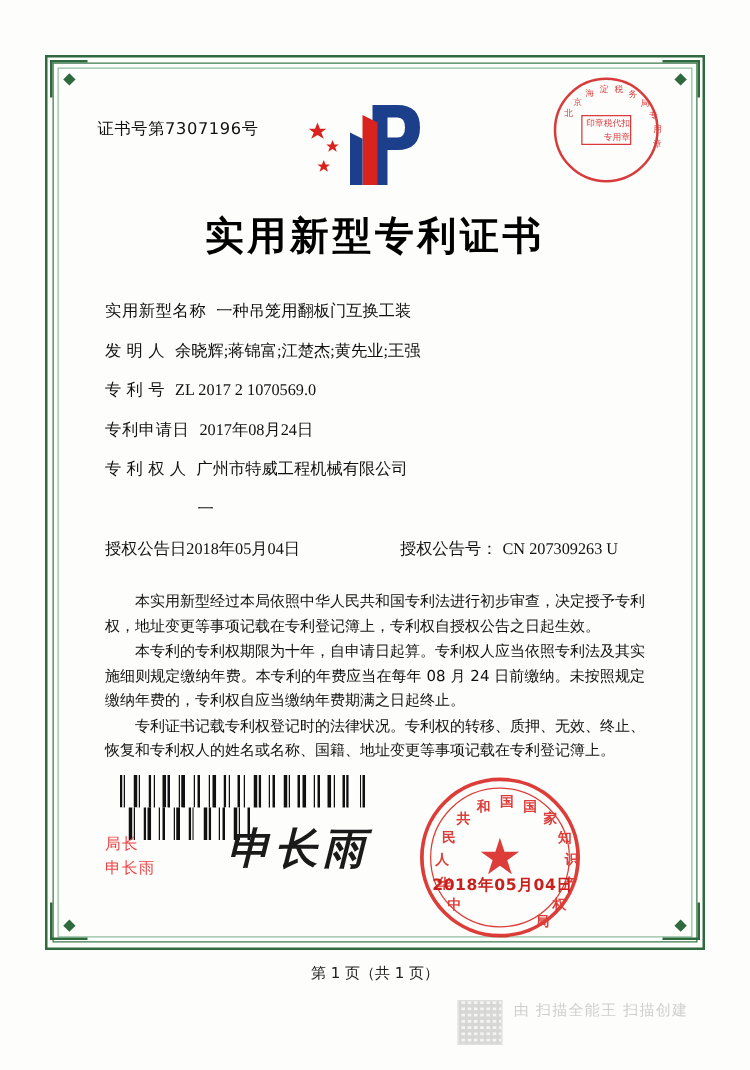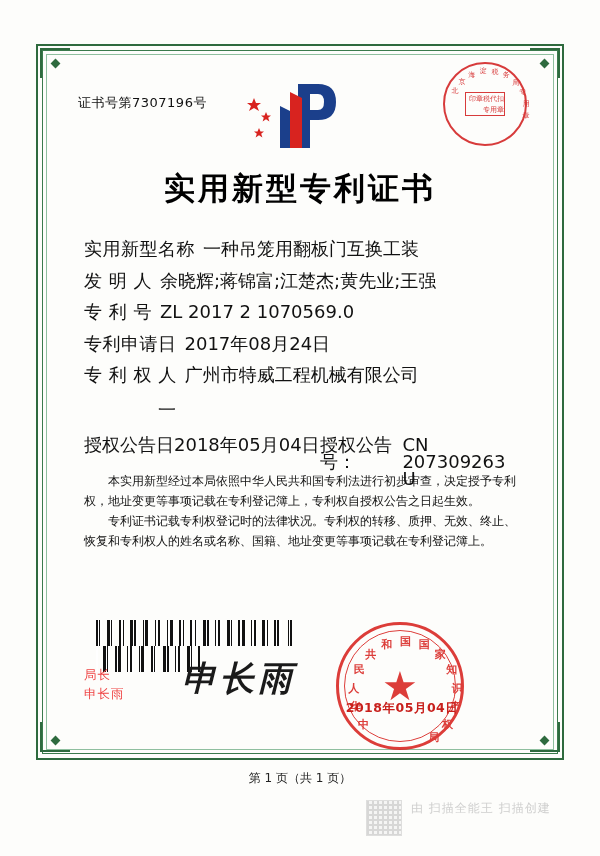--- a/index.html
+++ b/index.html
@@ -134,22 +134,23 @@
     font-weight: bold;
     letter-spacing: 3px;
     color: #000;
   }
 
   
   .fields {
     position: absolute;
     left: 84px; top: 240px;
     width: 430px;
-    font-size: 18px;
+    font-size: 13px;
     color: #111;
+    font-family: Liberation Serif, serif;
   }
   .row {
     display: flex;
     align-items: flex-start;
     margin-bottom: 14.5px;
     line-height: 17px;
   }
   .row .label {
     flex: 0 0 auto;
     letter-spacing: 0.5px;
@@ -390,20 +391,21 @@
       </span>
       <span class="c2">
         <span class="label">授权公告号：</span>
         <span class="value" style="padding-left:4px;">CN 207309263 U</span>
       </span>
     </div>
   </div>
 
   <div class="body-text">
     <p>本实用新型经过本局依照中华人民共和国专利法进行初步审查，决定授予专利权，地址变更等事项记载在专利登记簿上，专利权自授权公告之日起生效。</p>
+    <p>本专利的专利权期限为十年，自申请日起算。专利权人应当依照专利法及其实施细则规定缴纳年费。本专利的年费应当在每年 08 月 24 日前缴纳。未按照规定缴纳年费的，专利权自应当缴纳年费期满之日起终止。</p>
     <p>专利证书记载专利权登记时的法律状况。专利权的转移、质押、无效、终止、恢复和专利权人的姓名或名称、国籍、地址变更等事项记载在专利登记簿上。</p>
   </div>
 
   <div class="barcode">
     <i style="width:2px"></i><i style="width:1px;background:#fff"></i><i style="width:1px"></i><i style="width:2px;background:#fff"></i>
     <i style="width:3px"></i><i style="width:1px;background:#fff"></i><i style="width:1px"></i><i style="width:2px;background:#fff"></i>
     <i style="width:2px"></i><i style="width:2px;background:#fff"></i><i style="width:1px"></i><i style="width:1px;background:#fff"></i>
     <i style="width:3px"></i><i style="width:1px;background:#fff"></i><i style="width:2px"></i><i style="width:2px;background:#fff"></i>
     <i style="width:1px"></i><i style="width:1px;background:#fff"></i><i style="width:3px"></i><i style="width:2px;background:#fff"></i>
     <i style="width:1px"></i><i style="width:2px;background:#fff"></i><i style="width:2px"></i><i style="width:1px;background:#fff"></i>

